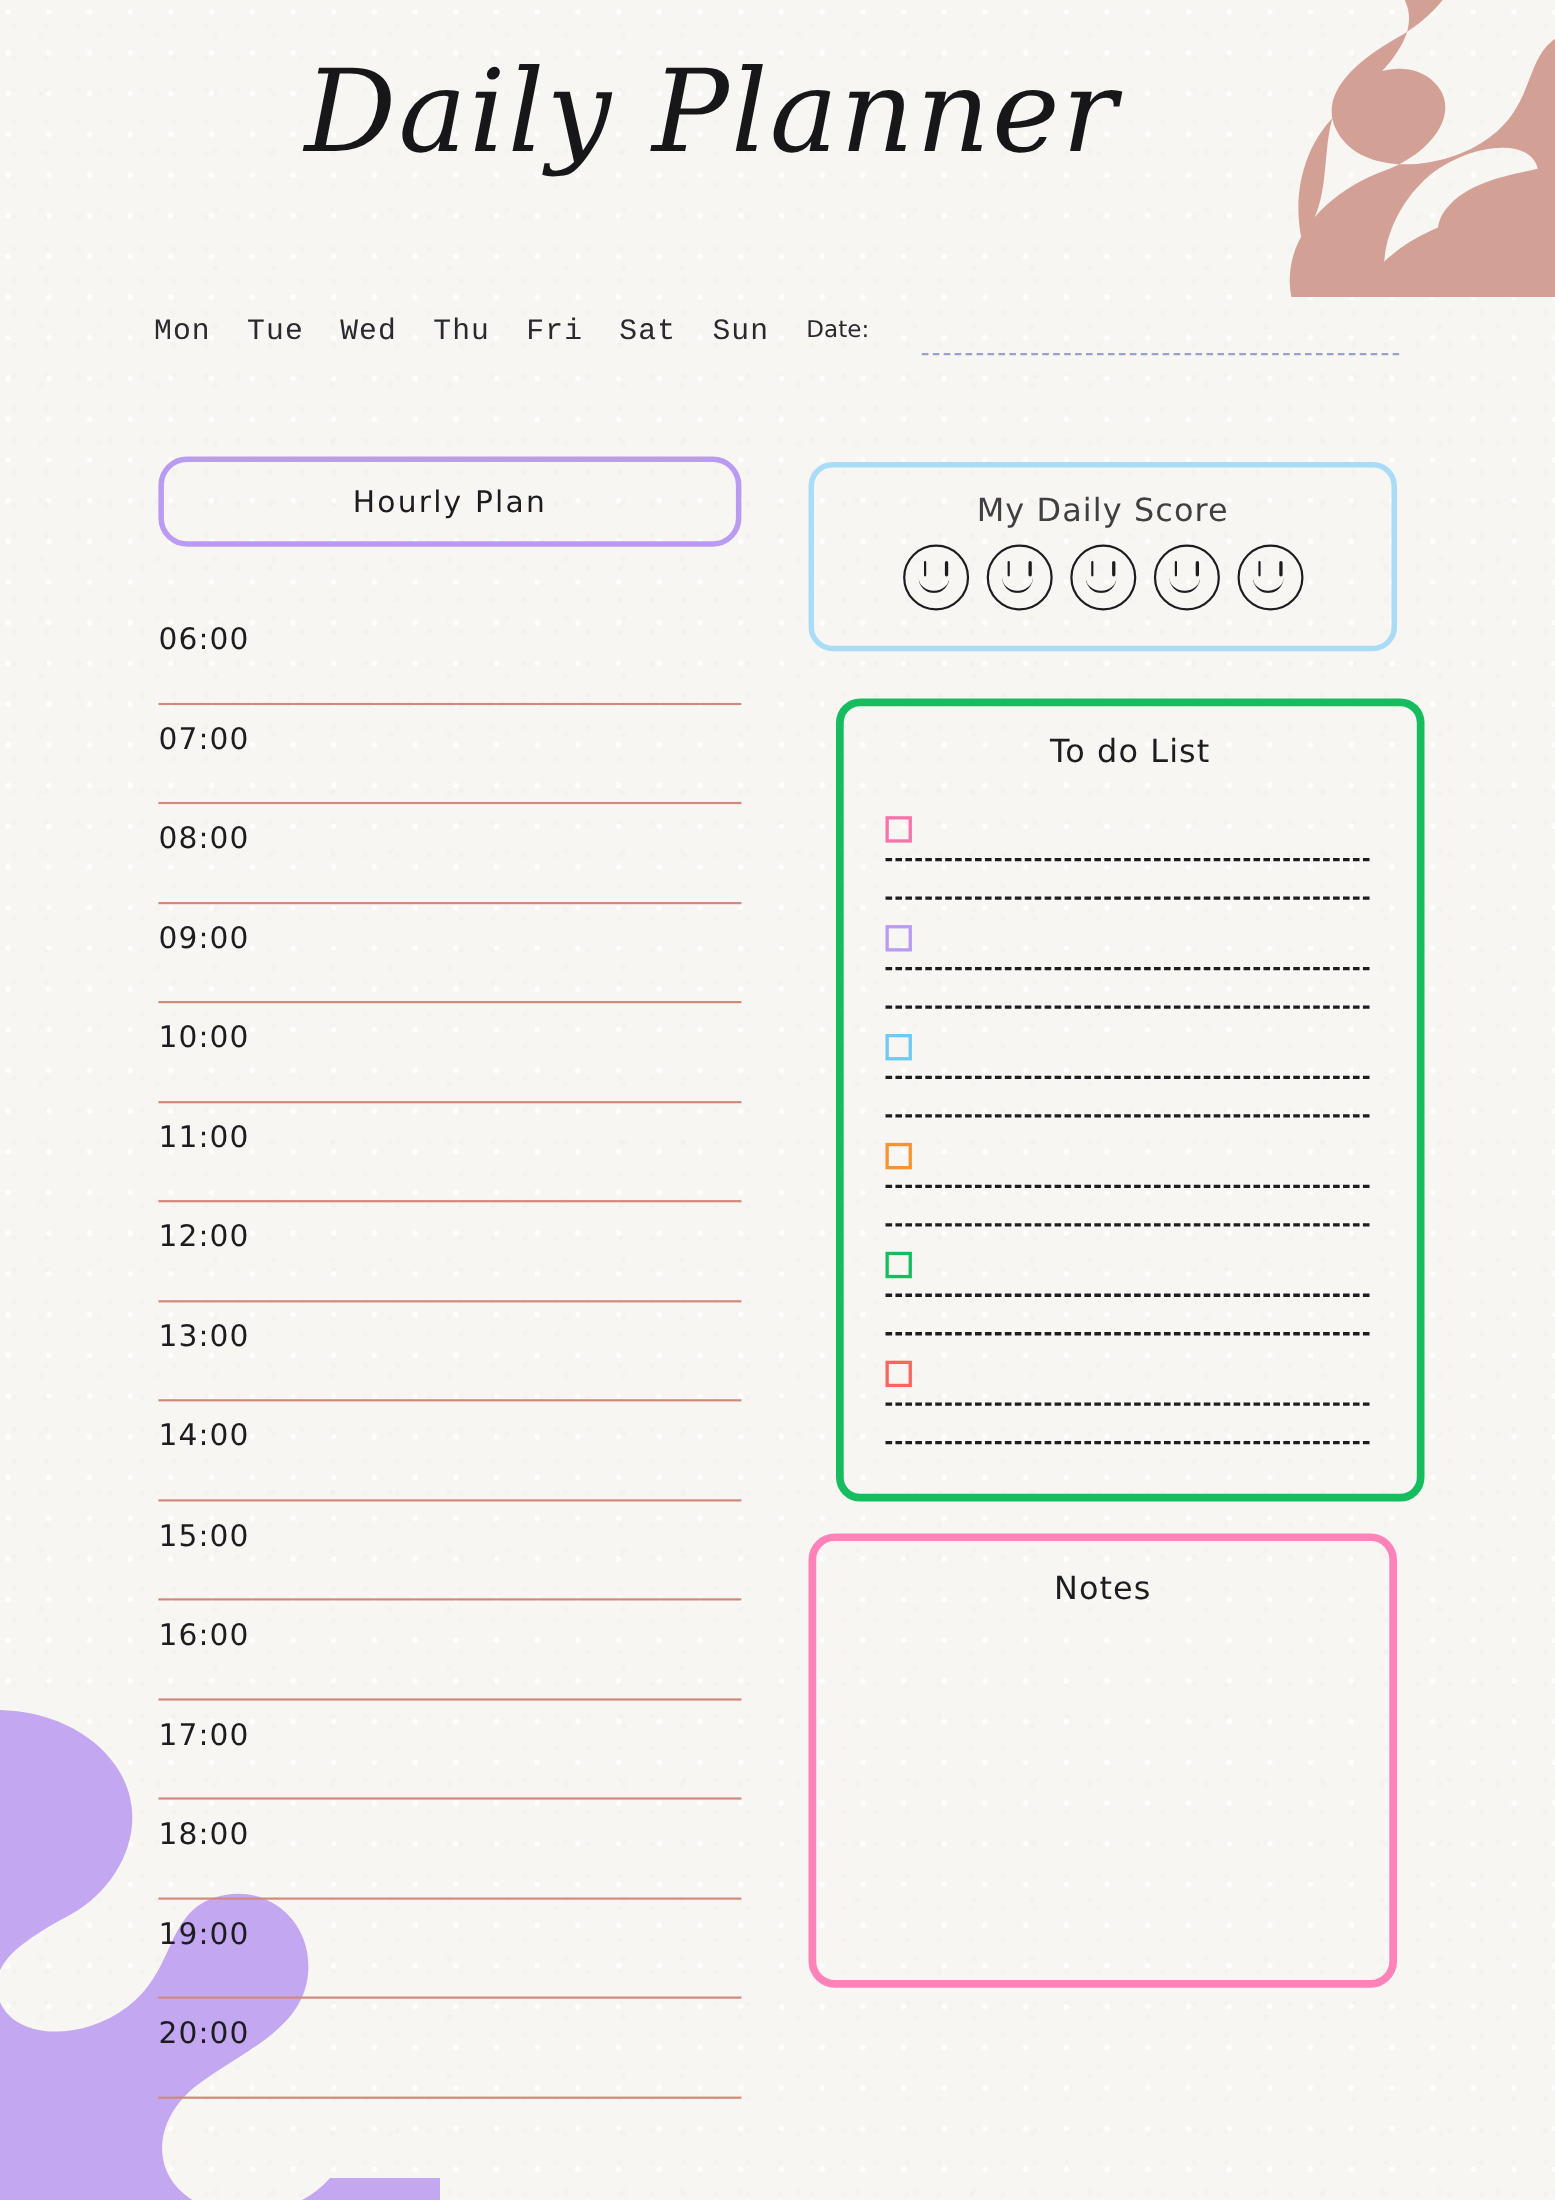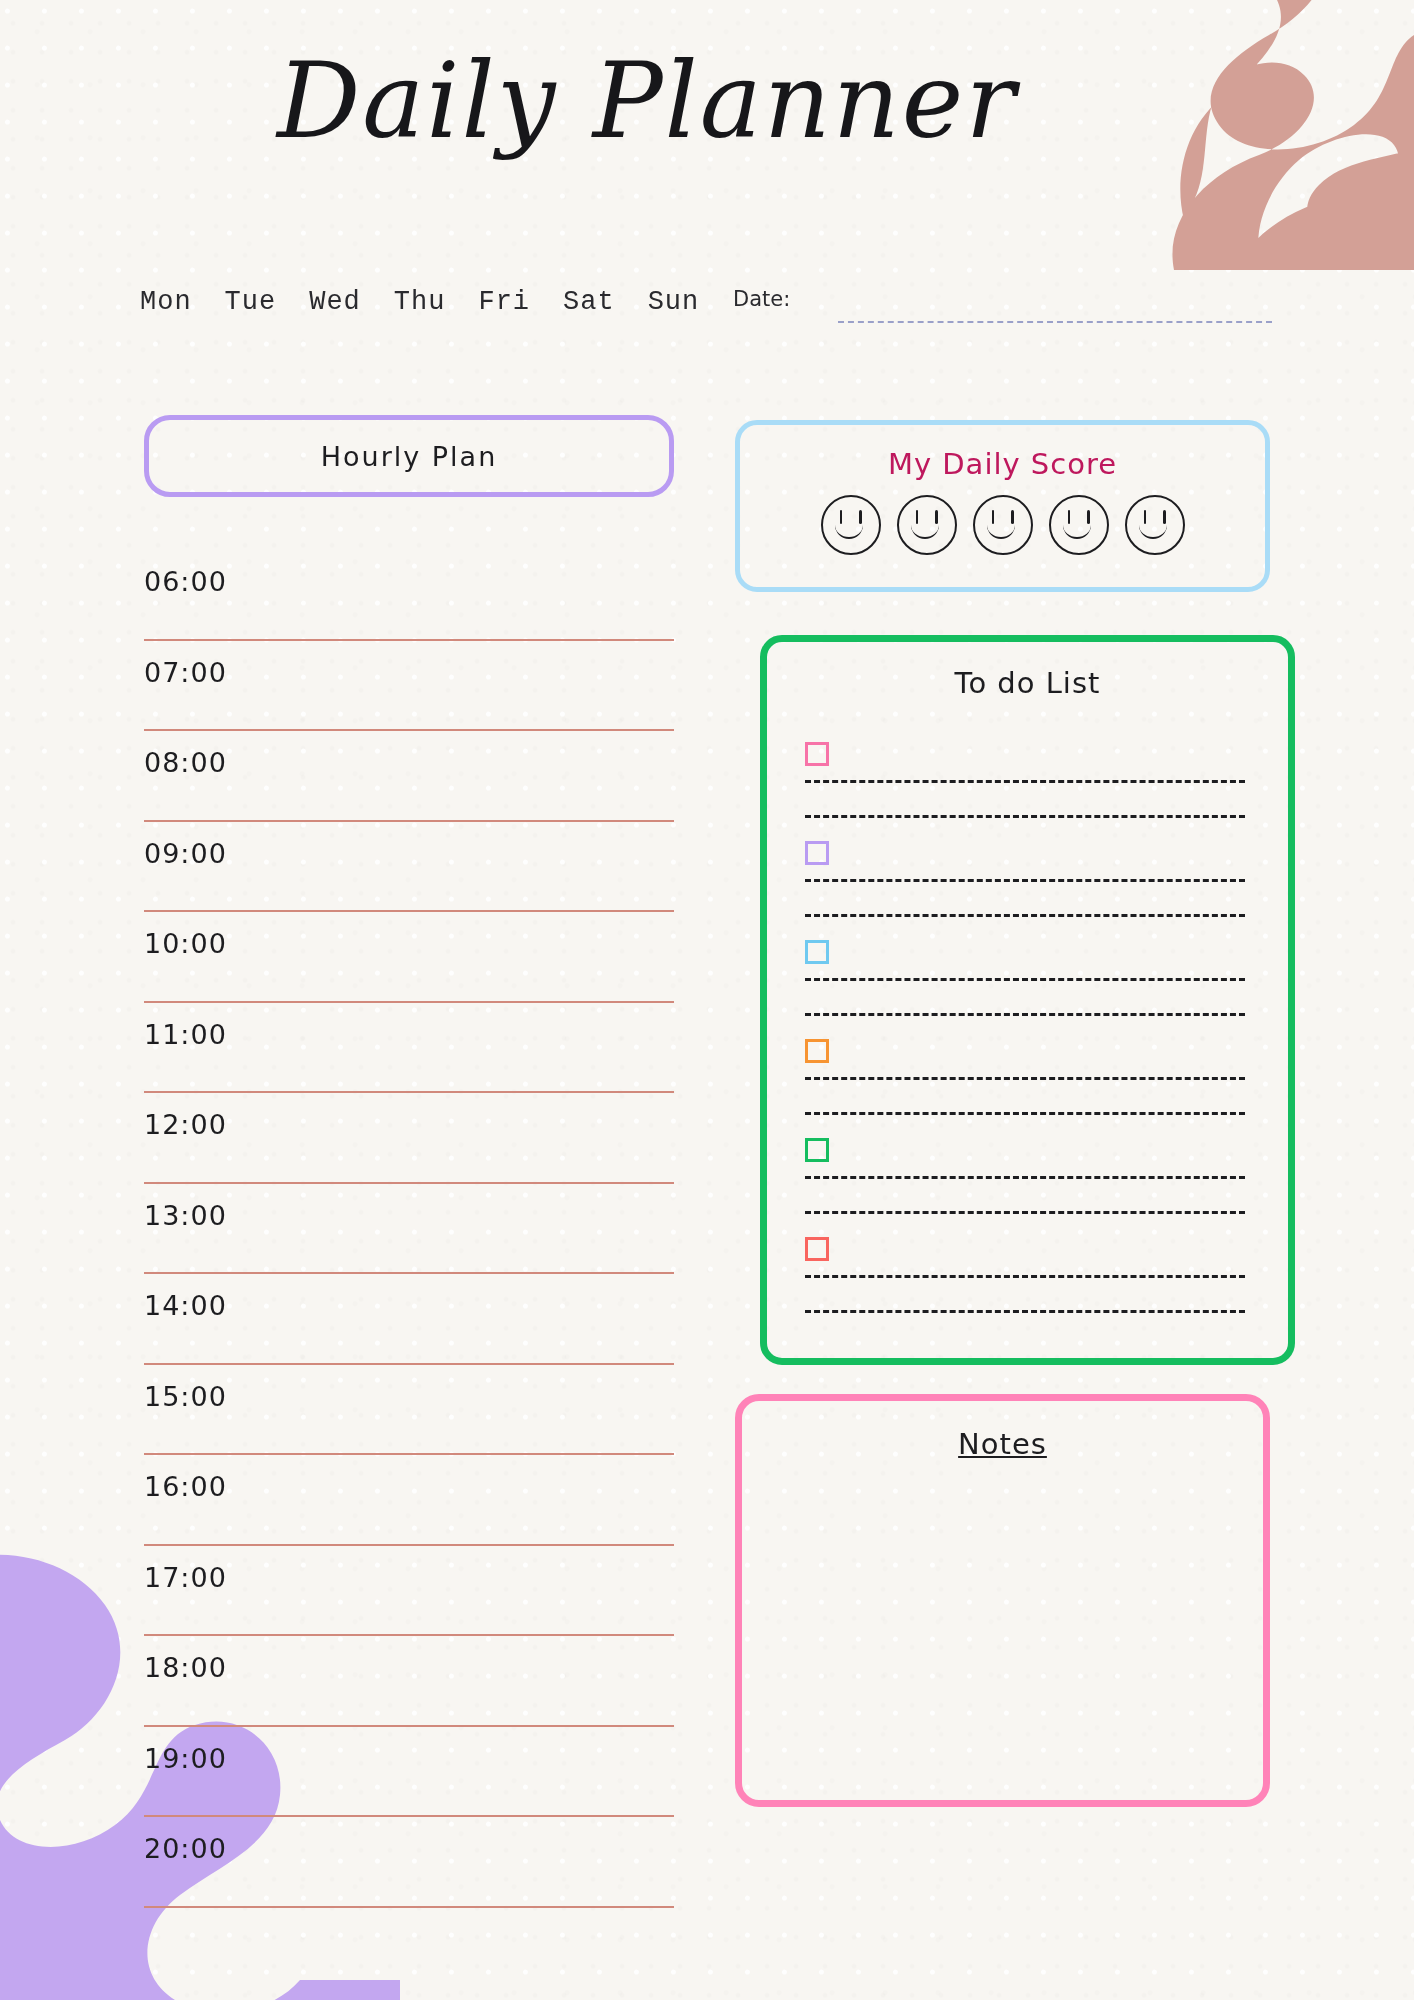--- a/index.html
+++ b/index.html
@@ -143,21 +143,21 @@
     border-radius: 22px;
     box-sizing: border-box;
     display: flex;
     flex-direction: column;
     align-items: center;
     padding-top: 22px;
   }
   .score-title {
     font-size: 29px;
     letter-spacing: 1px;
-    color: #be185d;
+    color: #404040;
   }
   .faces {
     margin-top: 14px;
     display: flex;
     gap: 16px;
   }
   .face {
     width: 56px;
     height: 56px;
     border: 2.5px solid #1d1d20;
@@ -247,21 +247,20 @@
   }
   .notes-title {
     position: absolute;
     top: 26px;
     left: 0;
     width: 100%;
     text-align: center;
     font-size: 29px;
     letter-spacing: 1px;
     color: #1d1d20;
-    text-decoration: underline;
   }
 </style>
 </head>
 <body>
 
 <div class="paper"></div>
 
 <svg class="blob-top-right" viewBox="0 0 400 330">
   <path d="M250,-20 C300,20 260,70 215,95 C175,118 140,150 165,185 C190,220 260,215 300,185 C345,152 330,105 370,90 C400,78 400,40 400,0 L400,330 L300,330 C255,300 240,270 265,245 C300,210 370,220 395,190 L400,185 L400,330 L180,330 C200,290 245,265 290,255 C330,246 355,225 340,205 C325,185 275,195 245,220 C210,250 195,300 210,330 L120,330 C110,280 150,235 205,215 C250,198 275,160 250,135 C225,110 175,125 160,160 C148,188 155,230 140,260 L130,280 C120,240 130,190 165,160 C205,126 235,95 225,65 C215,35 180,20 150,40 L140,48 C160,10 200,-45 250,-20 Z" fill="#d3a096"></path>
 </svg>

